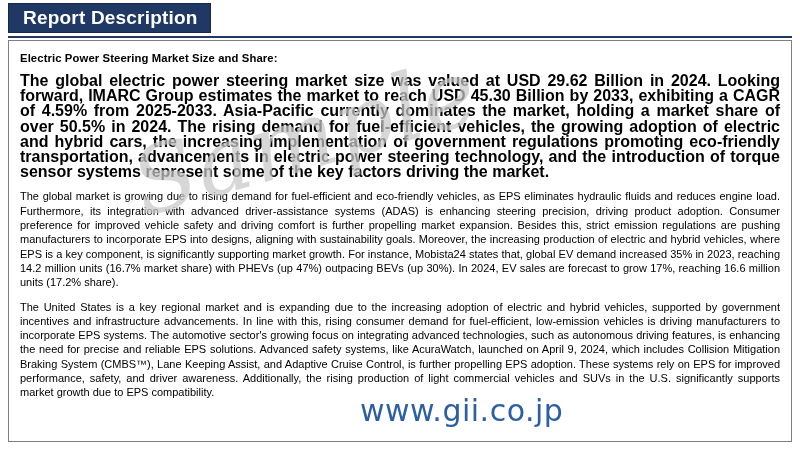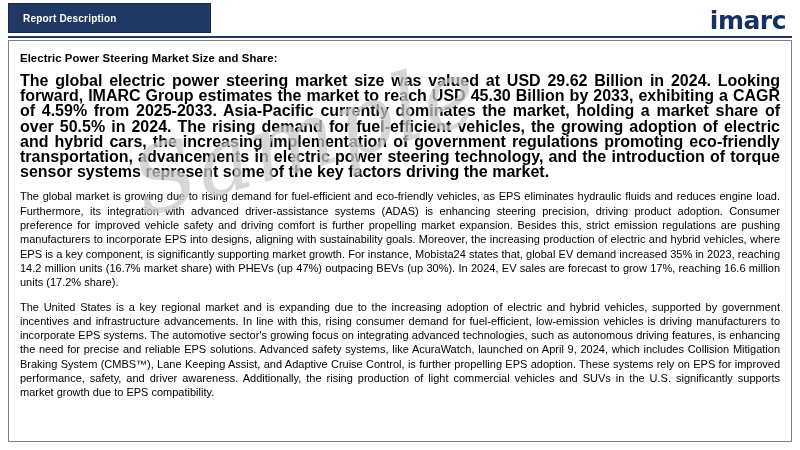--- a/index.html
+++ b/index.html
@@ -39,21 +39,21 @@
     margin-left: 8px;
     background: #1f3864;
     display: flex;
     align-items: center;
     padding-left: 14px;
     box-sizing: border-box;
     border: 1px solid #16294a;
   }
   .header-title {
     color: #ffffff;
-    font-size: 10px;
+    font-size: 19px;
     font-weight: bold;
     letter-spacing: 0.2px;
     text-align: center;
   }
   .header-rule {
     position: absolute;
     left: 8px;
     top: 36px;
     width: 784px;
     height: 2px;
@@ -136,26 +136,24 @@
 <body>
 
 <div class="page">
 
   <div class="header">
     <div class="header-title-box">
       <span class="header-title">Report Description</span>
     </div>
   </div>
   <div class="header-rule"></div>
-  <div class="logo">
-    <span>imarc</span>
-  </div>
 
   <div class="frame">
     <div class="doc-title">Electric Power Steering Market Size and Share:</div>
     <p class="lead">The global electric power steering market size was valued at USD 29.62 Billion in 2024. Looking forward, IMARC Group estimates the market to reach USD 45.30 Billion by 2033, exhibiting a CAGR of 4.59% from 2025-2033. Asia-Pacific currently dominates the market, holding a market share of over 50.5% in 2024. The rising demand for fuel-efficient vehicles, the growing adoption of electric and hybrid cars, the increasing implementation of government regulations promoting eco-friendly transportation, advancements in electric power steering technology, and the introduction of torque sensor systems represent some of the key factors driving the market.</p>
     <p class="para">The global market is growing due to rising demand for fuel-efficient and eco-friendly vehicles, as EPS eliminates hydraulic fluids and reduces engine load. Furthermore, its integration with advanced driver-assistance systems (ADAS) is enhancing steering precision, driving product adoption. Consumer preference for improved vehicle safety and driving comfort is further propelling market expansion. Besides this, strict emission regulations are pushing manufacturers to incorporate EPS into designs, aligning with sustainability goals. Moreover, the increasing production of electric and hybrid vehicles, where EPS is a key component, is significantly supporting market growth. For instance, Mobista24 states that, global EV demand increased 35% in 2023, reaching 14.2 million units (16.7% market share) with PHEVs (up 47%) outpacing BEVs (up 30%). In 2024, EV sales are forecast to grow 17%, reaching 16.6 million units (17.2% share).</p>
     <p class="para">The United States is a key regional market and is expanding due to the increasing adoption of electric and hybrid vehicles, supported by government incentives and infrastructure advancements. In line with this, rising consumer demand for fuel-efficient, low-emission vehicles is driving manufacturers to incorporate EPS systems. The automotive sector's growing focus on integrating advanced technologies, such as autonomous driving features, is enhancing the need for precise and reliable EPS solutions. Advanced safety systems, like AcuraWatch, launched on April 9, 2024, which includes Collision Mitigation Braking System (CMBS™), Lane Keeping Assist, and Adaptive Cruise Control, is further propelling EPS adoption. These systems rely on EPS for improved performance, safety, and driver awareness. Additionally, the rising production of light commercial vehicles and SUVs in the U.S. significantly supports market growth due to EPS compatibility.</p>
   </div>
 
   <div class="wm-sample">Sample</div>
+  <div class="wm-url">www.gii.co.jp</div>
 
 </div>
 
 </body></html>

